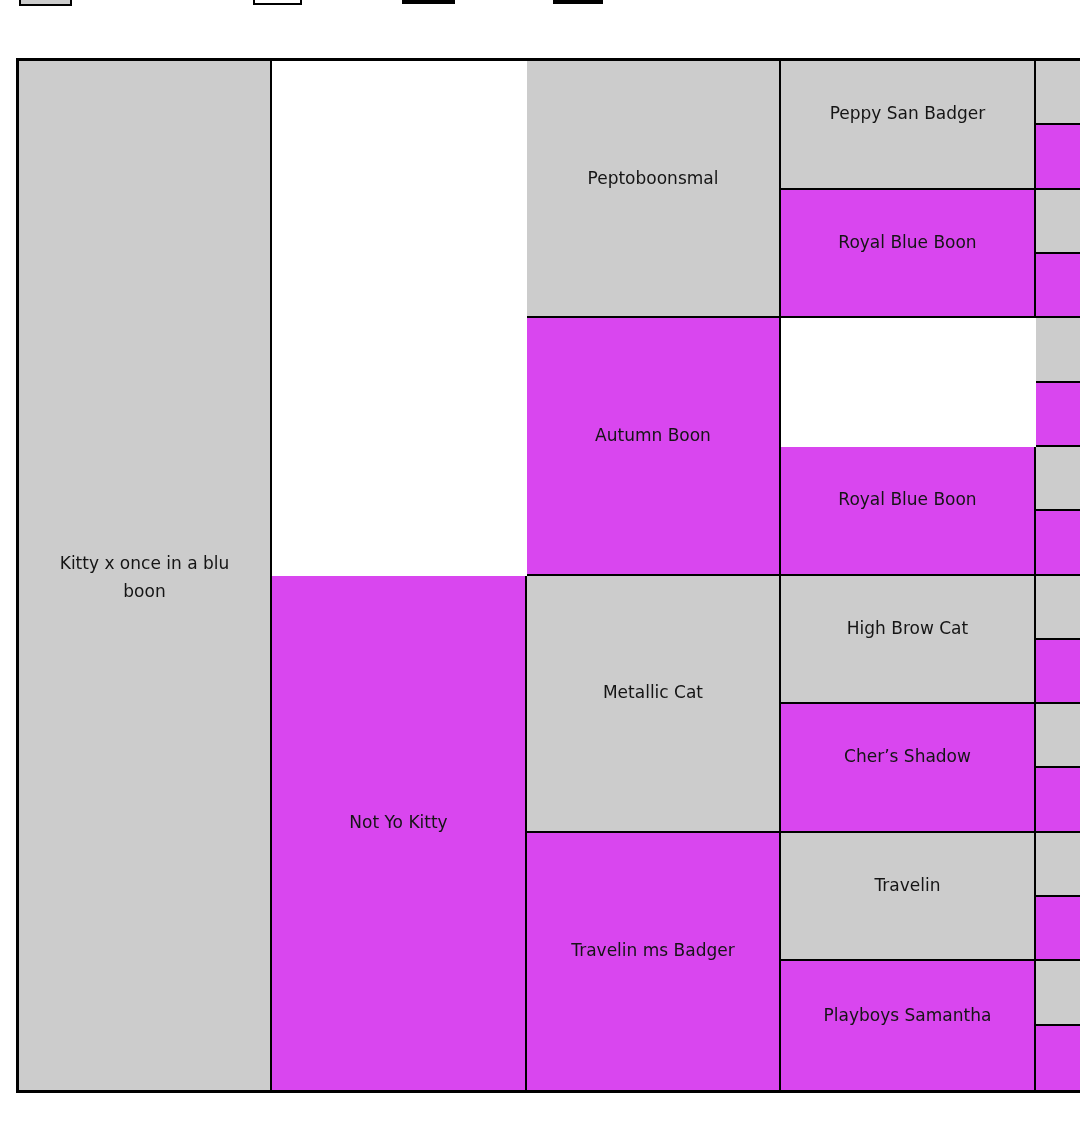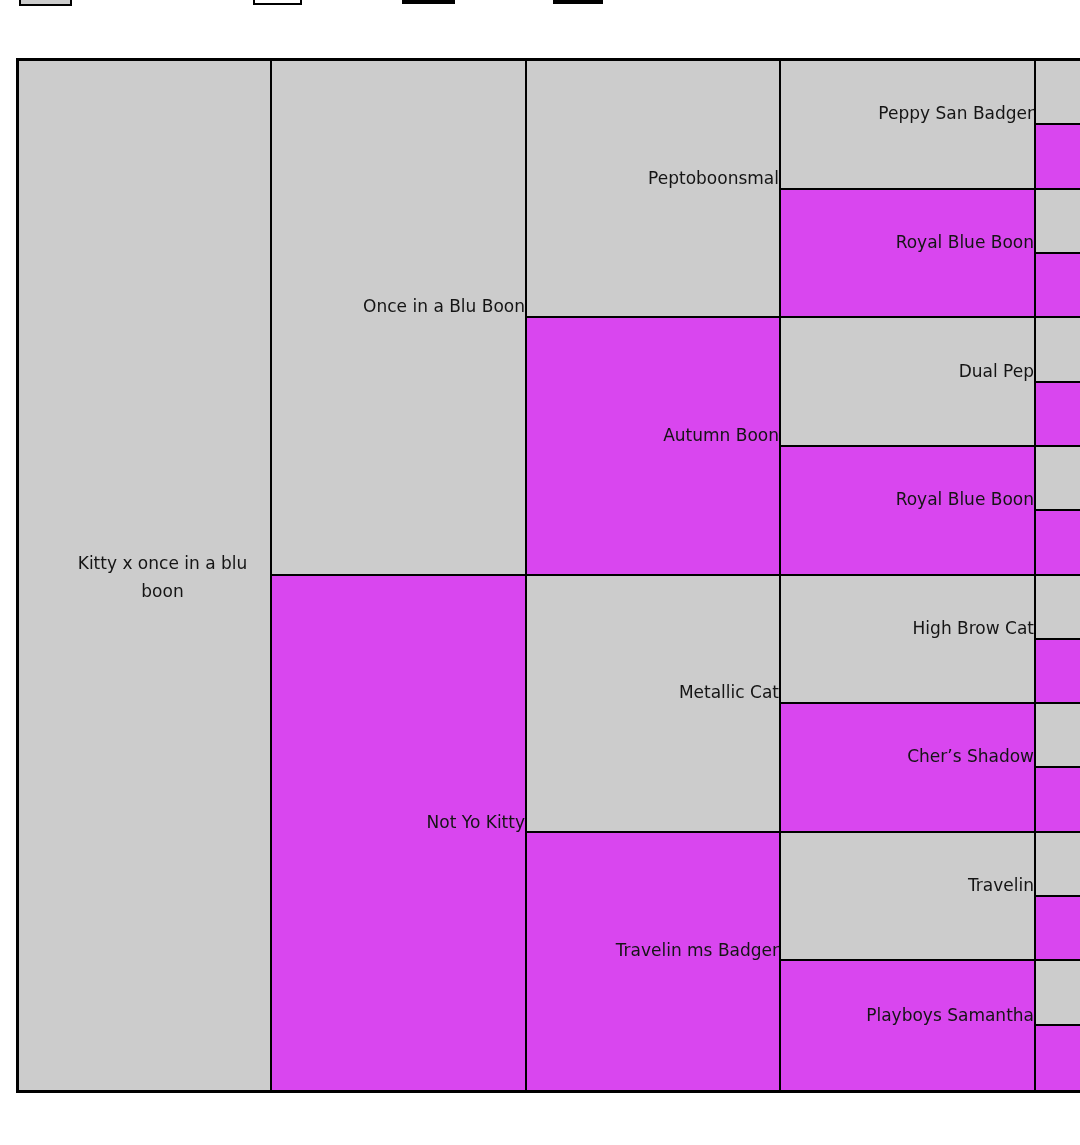--- a/index.html
+++ b/index.html
@@ -25,21 +25,21 @@
     border:3px solid #000;
     display:grid;
     grid-template-columns:253px 255px 254px 255px 250px;
     grid-template-rows:repeat(16,1fr);
     background:#fff;
   }
   .cell{
     box-sizing:border-box;
     border-right:2px solid #000;
     border-bottom:2px solid #000;
-    display:flex;align-items:center;justify-content:flex-end;
+    display:flex;align-items:center;justify-content:center;
     text-align:center;
   }
   .cell.br0{border-bottom:none;}
   .g{background:#cccccc;}
   .w{background:#d946ef;}
   .lbl{
     font-size:17px;
     color:#151515;
     line-height:28px;
     transform:translateY(-11px);
@@ -58,23 +58,20 @@
 <div class="swatch swatch-white bordered"></div>
 <div class="swatch swatch-black1"></div>
 <div class="swatch swatch-black2"></div>
 
 <div class="chart">
 
   <div class="cell g br0" style="grid-column:1;grid-row:1/span 16">
     <span class="lbl wrap">Kitty x once in a blu boon</span>
   </div>
 
-  <div class="cell g" style="grid-column:2;grid-row:1/span 8">
-    <span class="lbl">Once in a Blu Boon</span>
-  </div>
   <div class="cell g" style="grid-column:3;grid-row:1/span 4">
     <span class="lbl">Peptoboonsmal</span>
   </div>
 
   <div class="cell w br0" style="grid-column:2;grid-row:9/span 8">
     <span class="lbl">Not Yo Kitty</span>
   </div>
   <div class="cell w" style="grid-column:3;grid-row:5/span 4">
     <span class="lbl">Autumn Boon</span>
   </div>
@@ -83,23 +80,20 @@
   </div>
   <div class="cell w br0" style="grid-column:3;grid-row:13/span 4">
     <span class="lbl">Travelin ms Badger</span>
   </div>
 
   <div class="cell g" style="grid-column:4;grid-row:1/span 2">
     <span class="lbl">Peppy San Badger</span>
   </div>
   <div class="cell w" style="grid-column:4;grid-row:3/span 2">
     <span class="lbl">Royal Blue Boon</span>
-  </div>
-  <div class="cell g" style="grid-column:4;grid-row:5/span 2">
-    <span class="lbl">Dual Pep</span>
   </div>
   <div class="cell w" style="grid-column:4;grid-row:7/span 2">
     <span class="lbl">Royal Blue Boon</span>
   </div>
   <div class="cell w" style="grid-column:4;grid-row:11/span 2">
     <span class="lbl">Cher’s Shadow</span>
   </div>
   <div class="cell g" style="grid-column:4;grid-row:9/span 2">
     <span class="lbl">High Brow Cat</span>
   </div>

